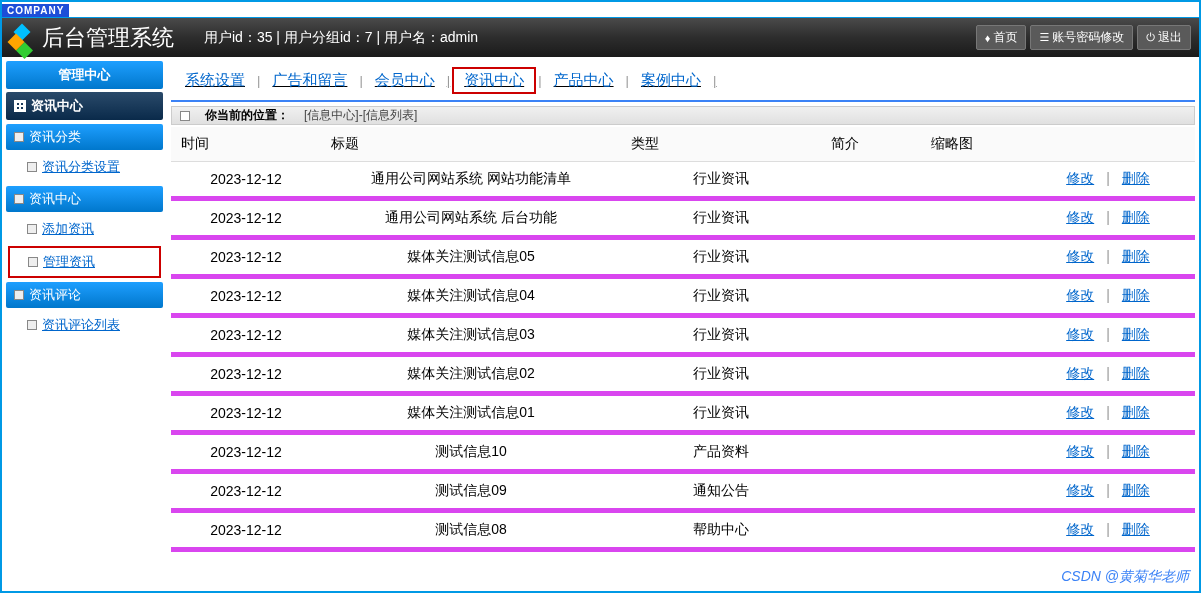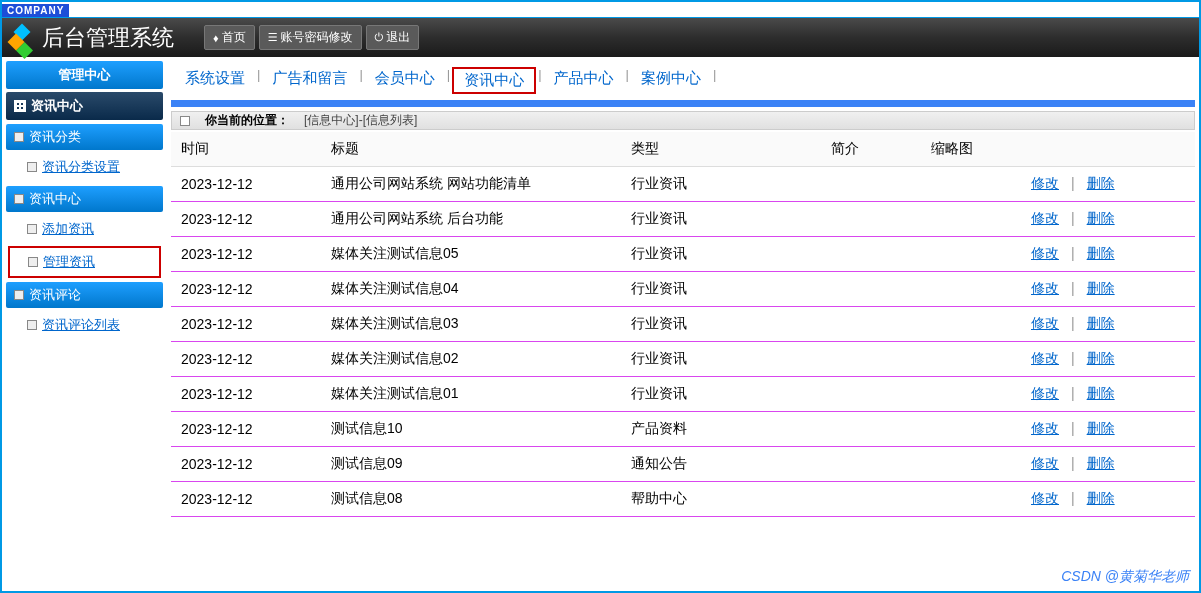--- a/index.html
+++ b/index.html
@@ -24,50 +24,51 @@
     .sidebar { width: 165px; background: #fff; padding: 4px; }
     .side-header { background: linear-gradient(to bottom, #1e9fff, #0077cc); color: #fff; text-align: center; padding: 5px 0; font-size: 13px; border-radius: 2px; margin-bottom: 3px; font-weight: bold; }
     .side-header.dark { background: linear-gradient(to bottom, #2a4a6a, #0a2a4a); text-align: left; padding-left: 8px; display: flex; align-items: center; gap: 5px; }
     .side-section { background: linear-gradient(to bottom, #1e9fff, #0077cc); color: #fff; padding: 4px 8px; font-size: 13px; margin-top: 4px; border-radius: 2px; display: flex; align-items: center; gap: 5px; }
     .side-item { padding: 5px 8px 5px 18px; color: #0066cc; text-decoration: underline; cursor: pointer; display: flex; align-items: center; gap: 5px; border: 1px solid transparent; margin: 2px; }
     .side-item.active { border: 2px solid #cc0000; }
     .side-item-ico { width: 10px; height: 10px; border: 1px solid #888; background: #eee; display: inline-block; flex-shrink: 0; }
     .grid-ico { width: 12px; height: 12px; display: inline-block; background: repeating-linear-gradient(0deg, #fff 0 2px, transparent 2px 4px), repeating-linear-gradient(90deg, #fff 0 2px, transparent 2px 4px); border: 1px solid #fff; }
     
     .main-area { flex: 1; padding: 4px; display: flex; flex-direction: column; }
-    .tab-bar { display: flex; padding: 6px 4px; border-bottom: 7px solid #3b82f6; }
+    .tab-bar { display: flex; align-items: center; padding: 6px 4px; border-bottom: 2px solid #3b82f6; text-decoration: underline; }
     .tab-item { color: #0066cc; font-size: 15px; padding: 2px 10px; cursor: pointer; }
     .tab-item.active { border: 2px solid #cc0000; }
     .tab-sep { color: #999; margin: 0 2px; }
     
     .breadcrumb-bar { background: linear-gradient(to bottom, #f0f0f0, #e0e0e0); border: 1px solid #ccc; padding: 0 8px; margin-top: 4px; font-size: 12px; display: flex; align-items: center; gap: 15px; }
     .bc-ico { width: 10px; height: 10px; border: 1px solid #888; background: #fff; display: inline-block; }
     .bc-bold { font-weight: bold; }
     .bc-path { color: #444; }
     
     .data-table { width: 100%; border-collapse: collapse; margin-top: 2px; }
     .data-table th { text-align: left; padding: 8px 10px; font-weight: normal; font-size: 14px; border-bottom: 1px solid #ddd; background: #fafafa; }
-    .data-table td { padding: 8px 10px; border-bottom: 1px solid #d946ef; font-size: 14px; }
+    .data-table td { padding: 8px 10px; border-bottom: 5px solid #d946ef; font-size: 14px; text-align: center; }
     .action-link { color: #0066cc; text-decoration: underline; cursor: pointer; }
     .action-sep { color: #999; margin: 0 12px; }
     
     .pager { padding: 15px 10px; font-size: 14px; }
     .pager-link { color: #0066cc; text-decoration: underline; cursor: pointer; margin-right: 4px; }
     
     .watermark { position: absolute; bottom: 5px; right: 10px; color: #3b82f6; font-size: 14px; font-style: italic; }
   </style>
 </head>
 <body>
 
 <div class="outer-frame">
   <div class="company-tag">COMPANY</div>
   
   <div class="top-header">
     <div class="logo-icon"></div>
     <div class="system-title">后台管理系统</div>
+    <div class="user-info">用户id：35 | 用户分组id：7 | 用户名：admin</div>
     <div class="top-actions">
       <div class="top-btn">
           <span class="ico">♦</span>
           <span>首页</span>
         </div>
       <div class="top-btn">
           <span class="ico">☰</span>
           <span>账号密码修改</span>
         </div>
       <div class="top-btn">

